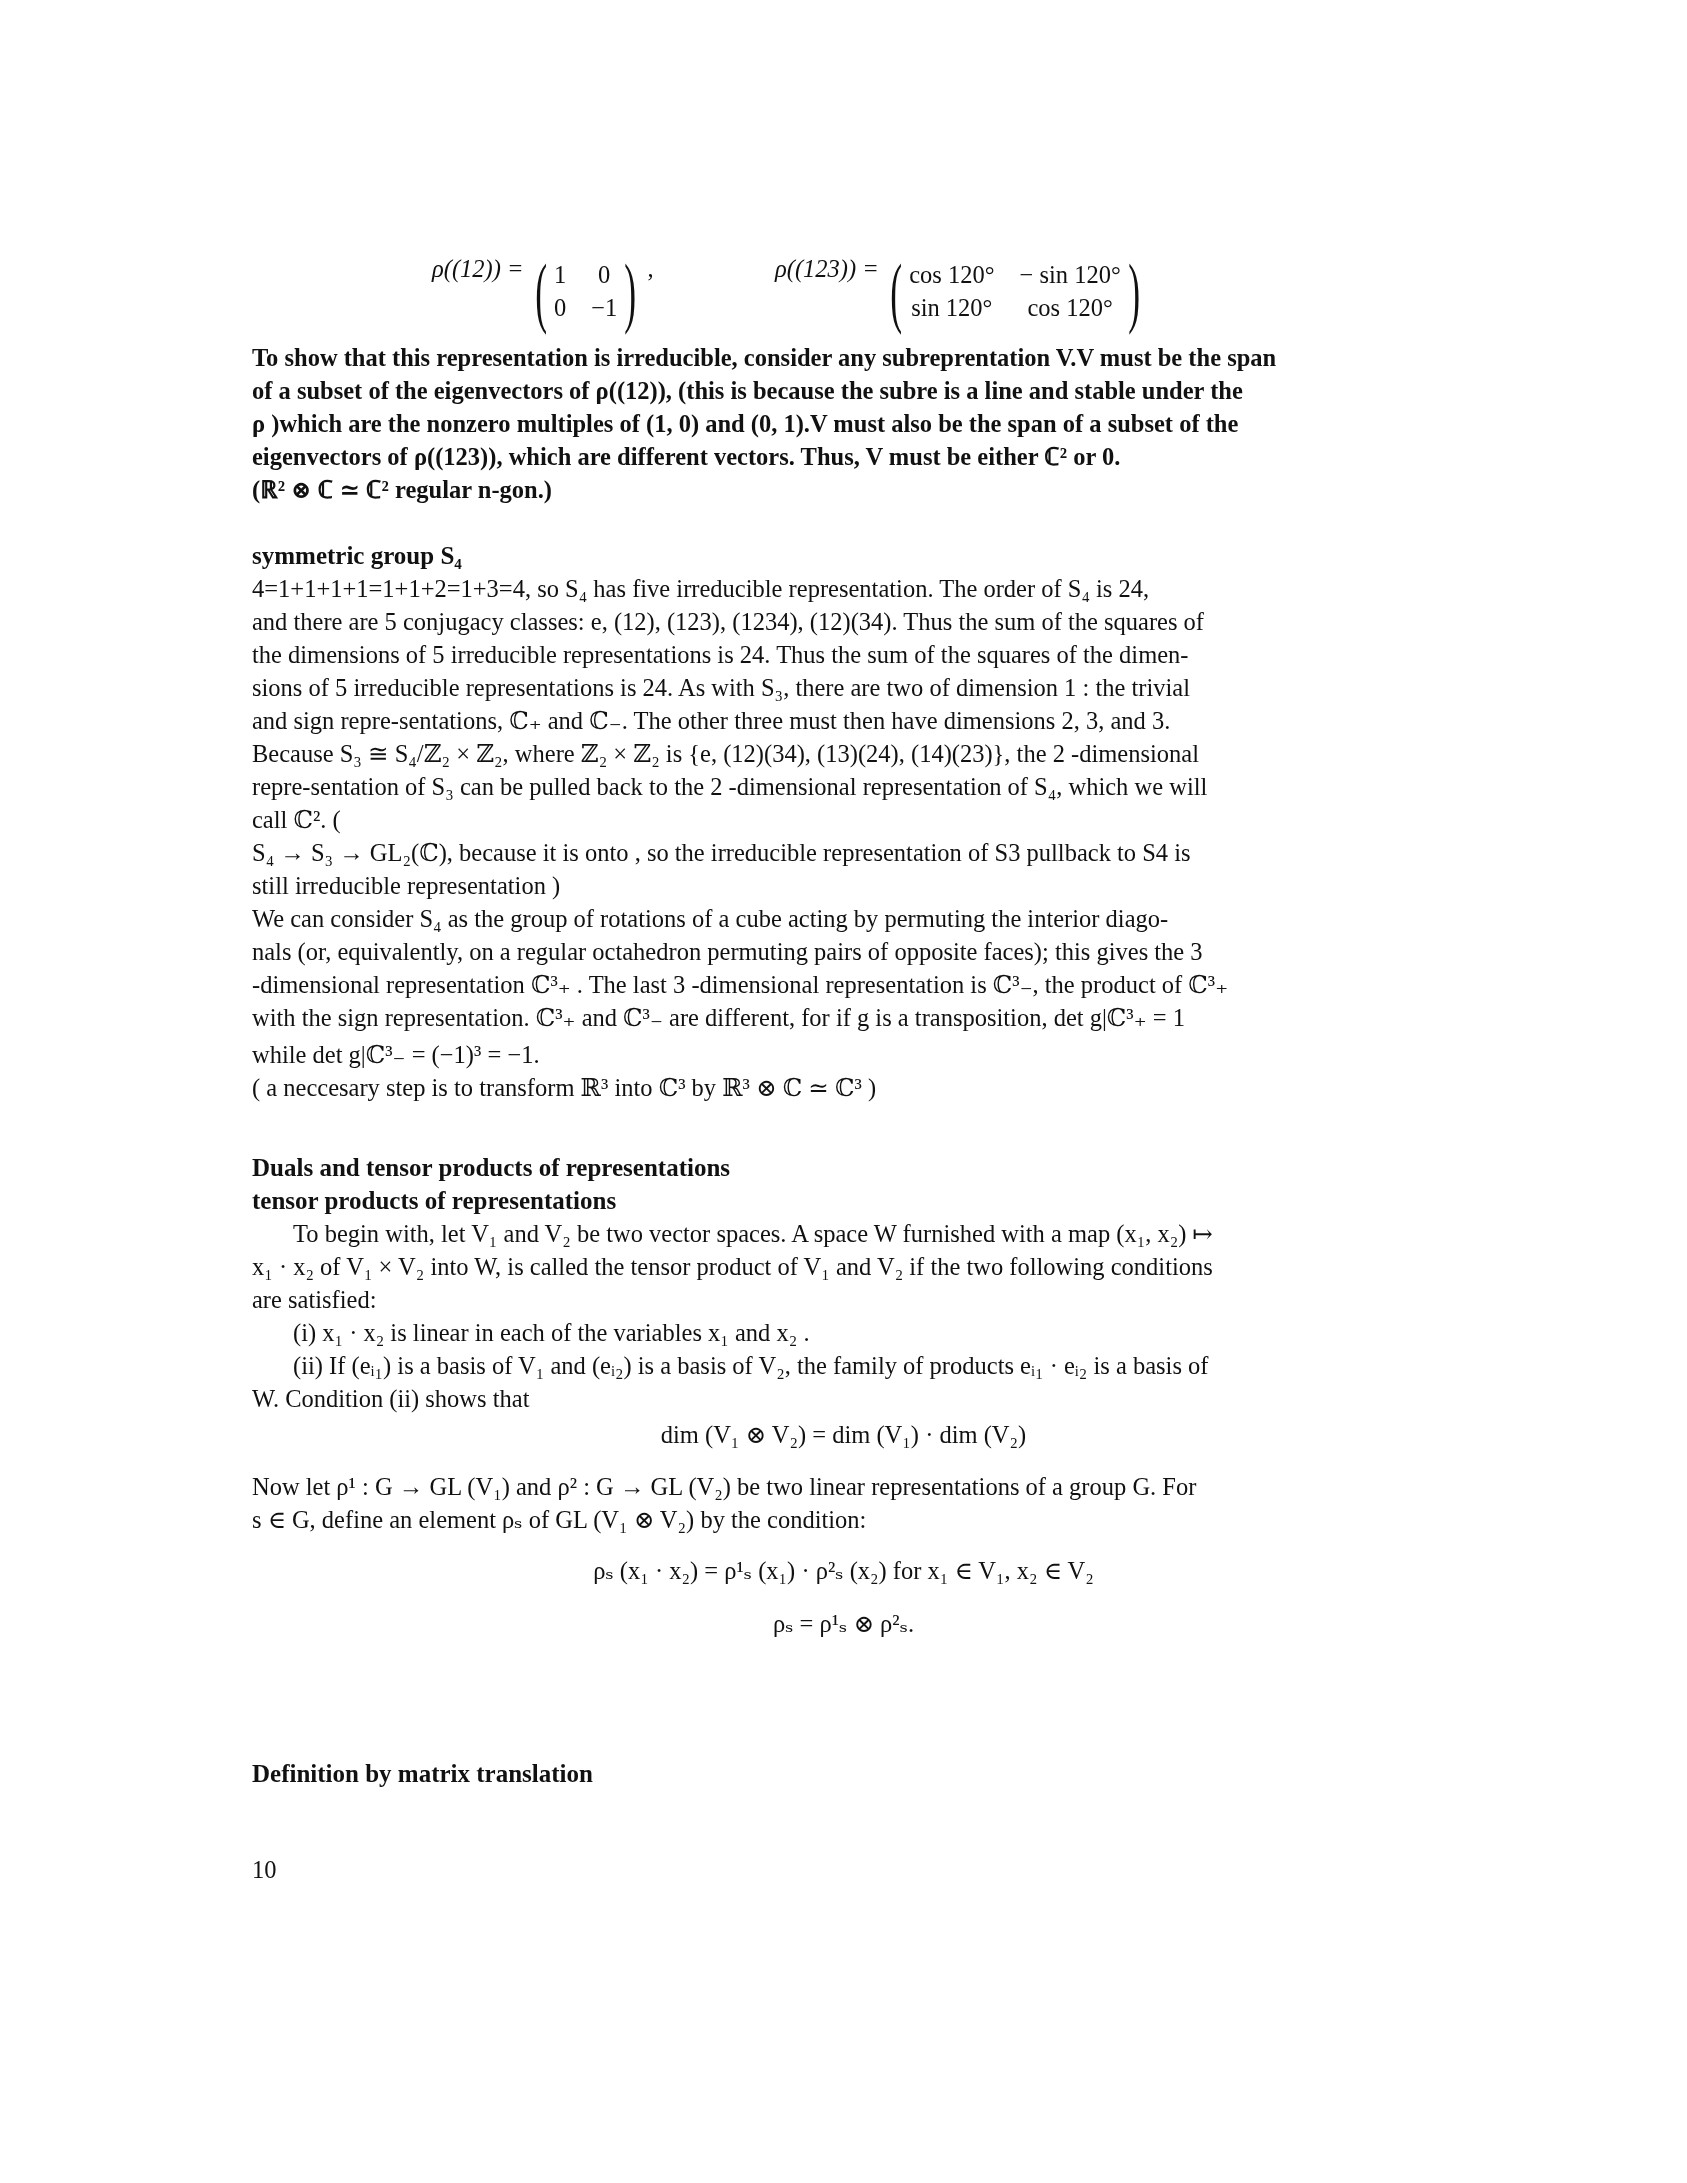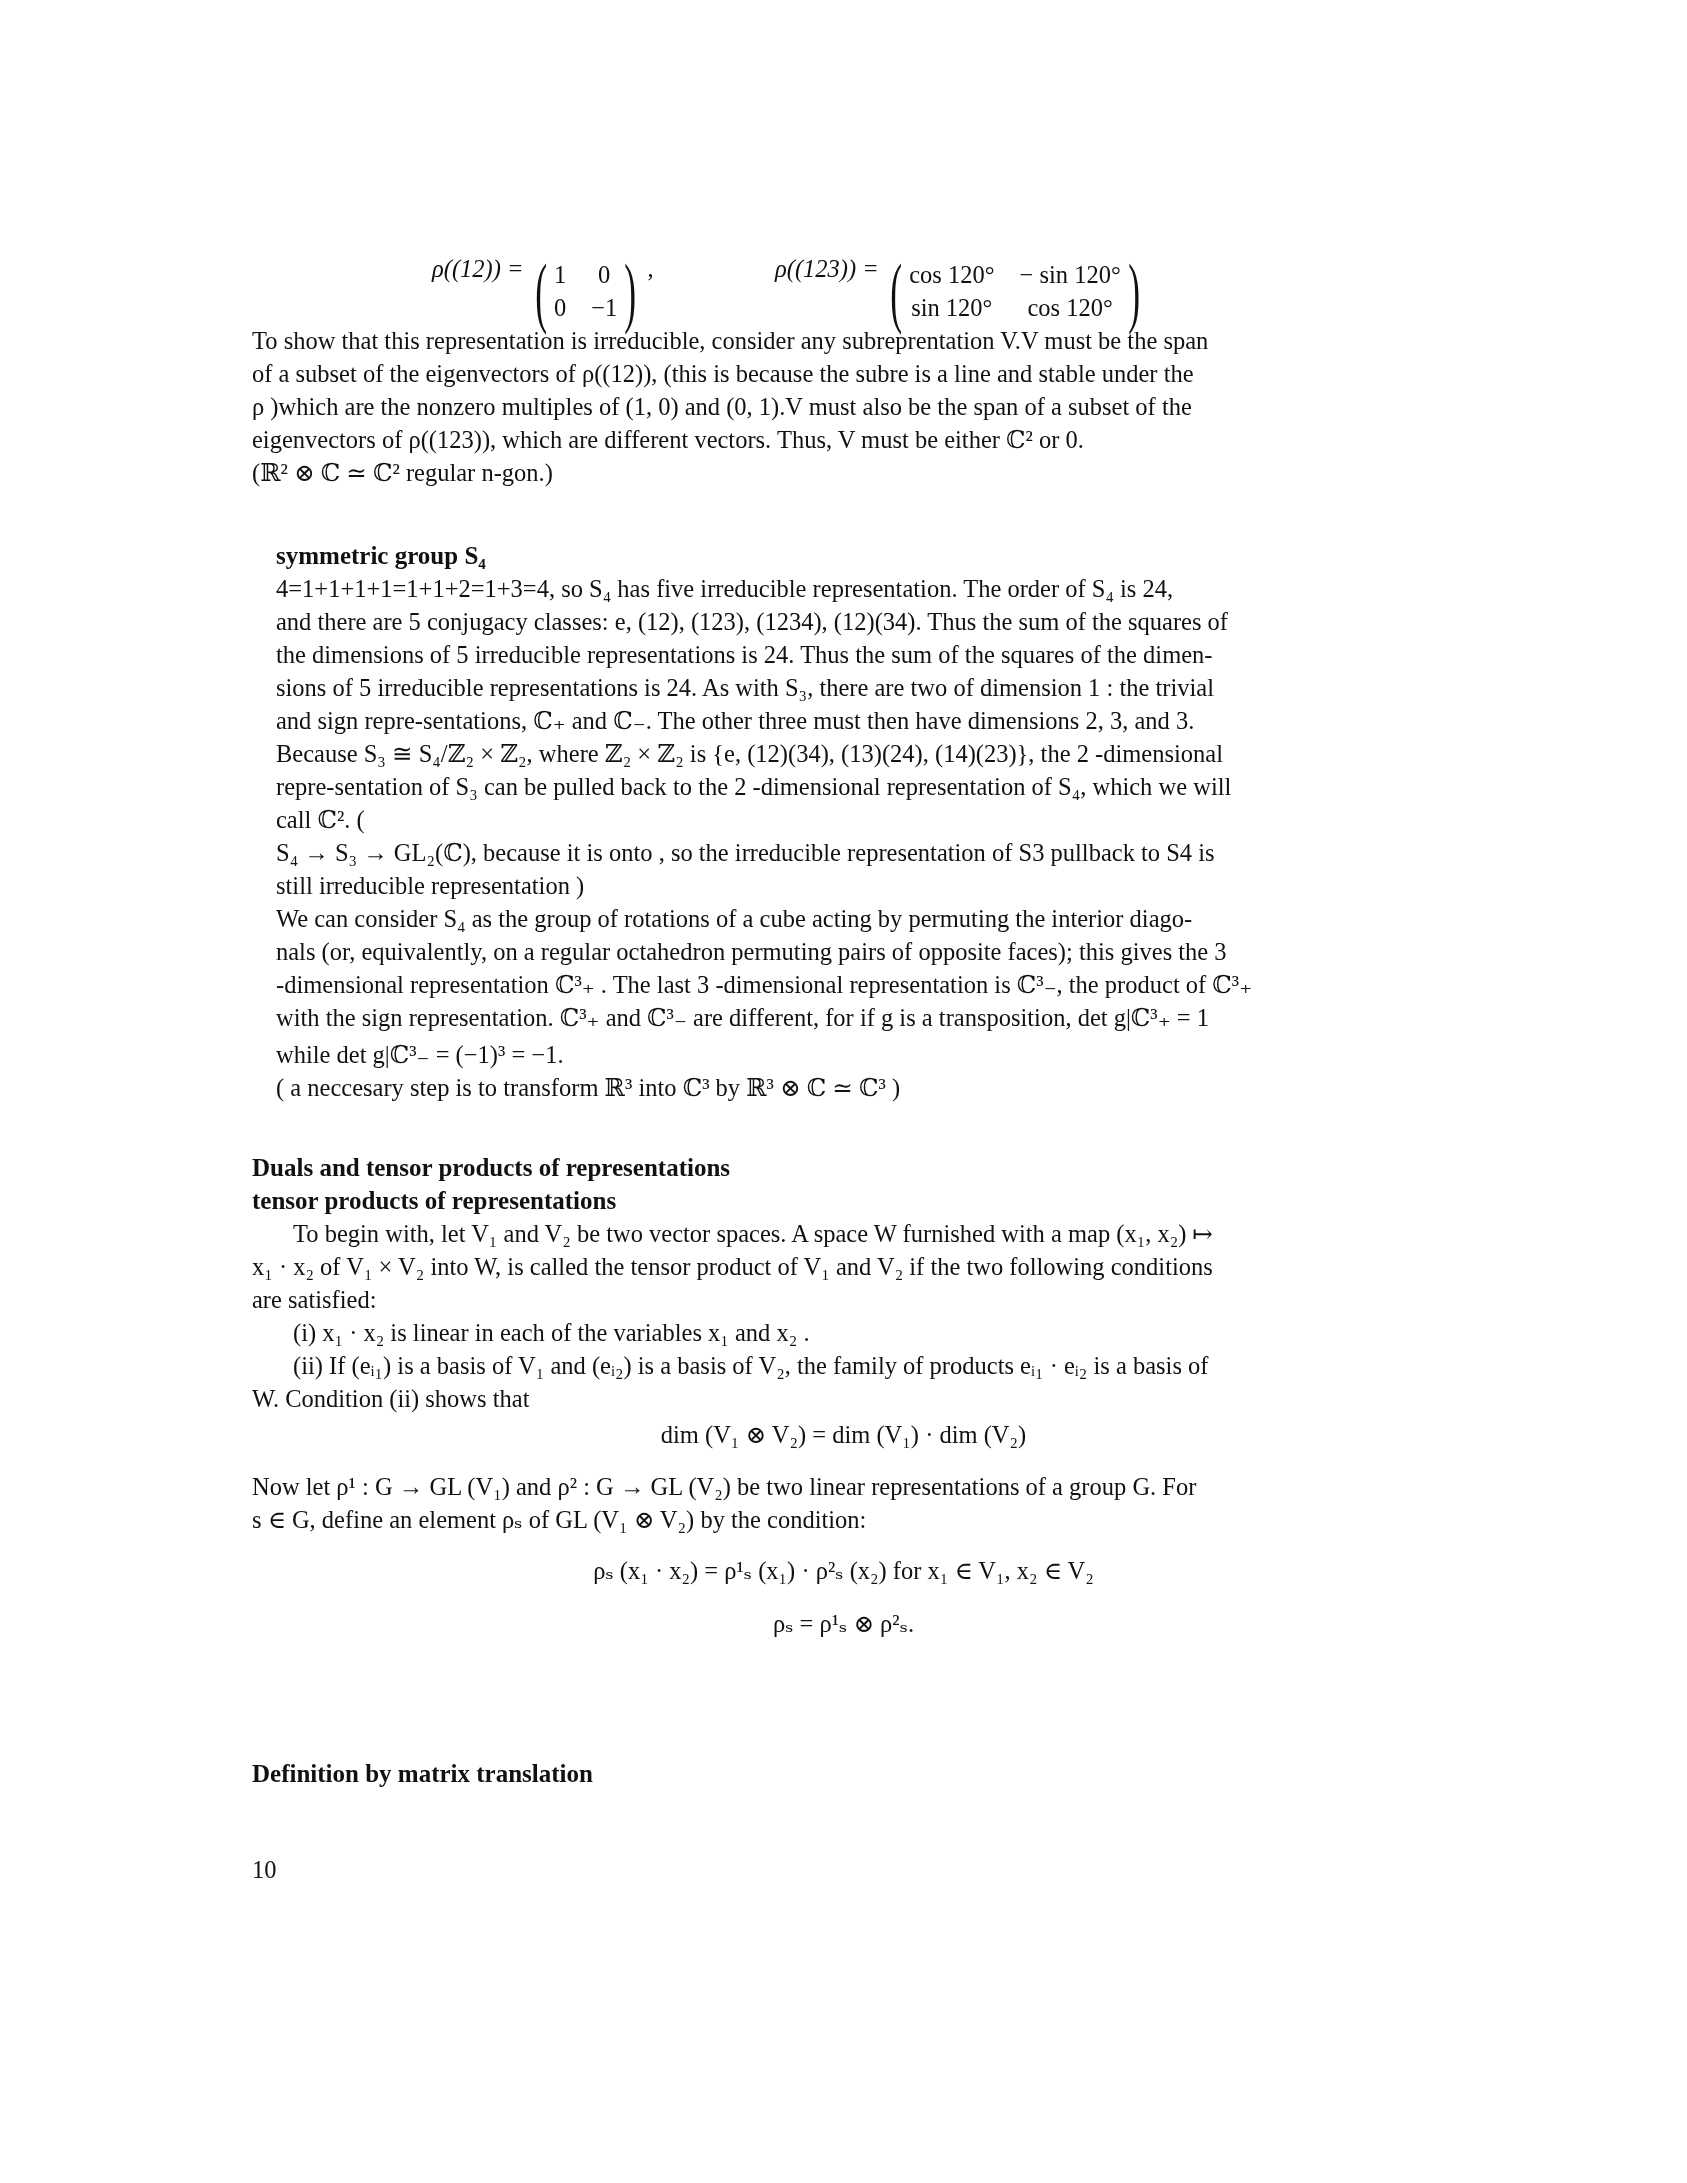--- a/index.html
+++ b/index.html
@@ -52,29 +52,29 @@
           <span>cos 120°</span>
           <span>− sin 120°</span>
           <span>sin 120°</span>
           <span>cos 120°</span>
         </span>
         <span class="paren">)</span>
       </span>
     </div>
   </div>
 
-  <div class="txt" style="position:absolute; top:324px; width:1183px;">
+  <div class="txt" style="position:absolute; top:341px; width:1183px;font-weight:bold;">
     <p>To show that this representation is irreducible, consider any subreprentation V.V must be the span</p>
     <p>of a subset of the eigenvectors of ρ((12)), (this is because the subre is a line and stable under the</p>
     <p>ρ )which are the nonzero multiples of (1, 0) and (0, 1).V must also be the span of a subset of the</p>
     <p>eigenvectors of ρ((123)), which are different vectors. Thus, V must be either ℂ² or 0.</p>
     <p>(ℝ² ⊗ ℂ ≃ ℂ² regular n-gon.)</p>
   </div>
 
-  <div class="txt" style="position:absolute; top:539px; width:1183px;margin-left:24px;">
+  <div class="txt" style="position:absolute; top:539px; width:1183px;">
     <p class="heading">symmetric group S₄</p>
     <p>4=1+1+1+1=1+1+2=1+3=4, so S₄ has five irreducible representation.  The order of S₄ is 24,</p>
     <p>and there are 5 conjugacy classes: e, (12), (123), (1234), (12)(34). Thus the sum of the squares of</p>
     <p>the dimensions of 5 irreducible representations is 24. Thus the sum of the squares of the dimen-</p>
     <p>sions of 5 irreducible representations is 24. As with S₃, there are two of dimension 1 : the trivial</p>
     <p>and sign repre-sentations, ℂ₊ and ℂ₋. The other three must then have dimensions 2, 3, and 3.</p>
     <p>Because S₃ ≅ S₄/ℤ₂ × ℤ₂, where ℤ₂ × ℤ₂ is {e, (12)(34), (13)(24), (14)(23)}, the 2 -dimensional</p>
     <p>repre-sentation of S₃ can be pulled back to the 2 -dimensional representation of S₄, which we will</p>
     <p>call ℂ². (</p>
     <p>S₄ → S₃ → GL₂(ℂ), because it is onto , so the irreducible representation of S3 pullback to S4 is</p>

